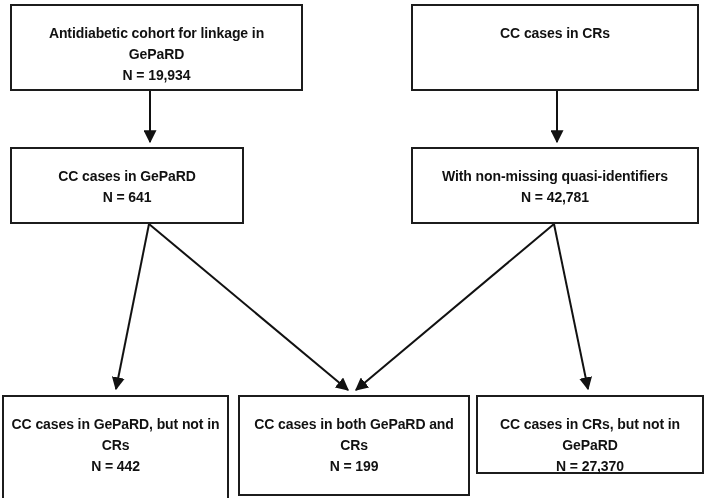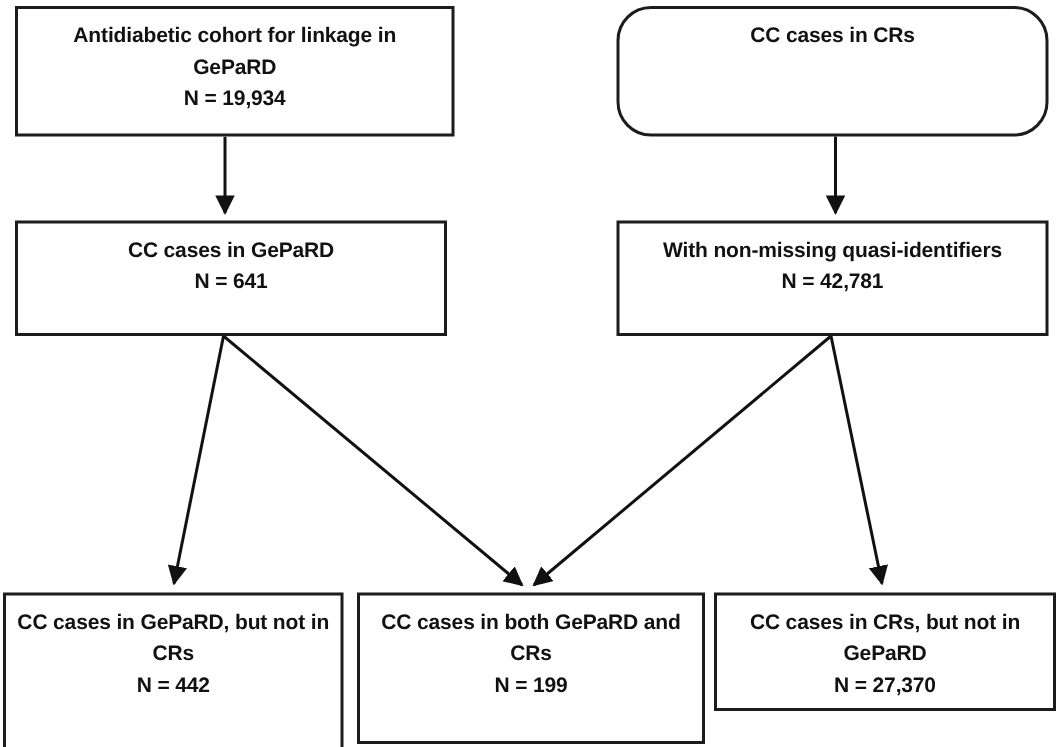--- a/index.html
+++ b/index.html
@@ -14,21 +14,21 @@
     background: #ffffff;
     font-family: "Liberation Sans", sans-serif;
     overflow: hidden;
   }
   .box {
     position: absolute;
     box-sizing: border-box;
     border: 2px solid #1c1c1c;
     background: #ffffff;
     text-align: center;
-    padding-top: 7px;
+    padding-top: 17px;
     color: #111111;
   }
   .box .line {
     font-weight: bold;
     font-size: 14px;
     line-height: 21px;
     letter-spacing: -0.1px;
     white-space: nowrap;
   }
   #arrows {
@@ -58,25 +58,25 @@
       <line x1="554" y1="224" x2="588" y2="389" marker-end="url(#ah)"></line>
     </g>
   </svg>
 
   <div class="box" style="left:10px; top:4px; width:293px; height:87px;">
     <div class="line">Antidiabetic cohort for linkage in</div>
     <div class="line">GePaRD</div>
     <div class="line">N = 19,934</div>
   </div>
 
-  <div class="box" style="left:411px; top:4px; width:288px; height:87px;border-radius:23px;">
+  <div class="box" style="left:411px; top:4px; width:288px; height:87px;">
     <div class="line">CC cases in CRs</div>
   </div>
 
-  <div class="box" style="left:10px; top:147px; width:288px; height:77px;">
+  <div class="box" style="left:10px; top:147px; width:234px; height:77px;">
     <div class="line">CC cases in GePaRD</div>
     <div class="line">N = 641</div>
   </div>
 
   <div class="box" style="left:411px; top:147px; width:288px; height:77px;">
     <div class="line">With non-missing quasi-identifiers</div>
     <div class="line">N = 42,781</div>
   </div>
 
   <div class="box" style="left:2px; top:395px; width:227px; height:107px;">

